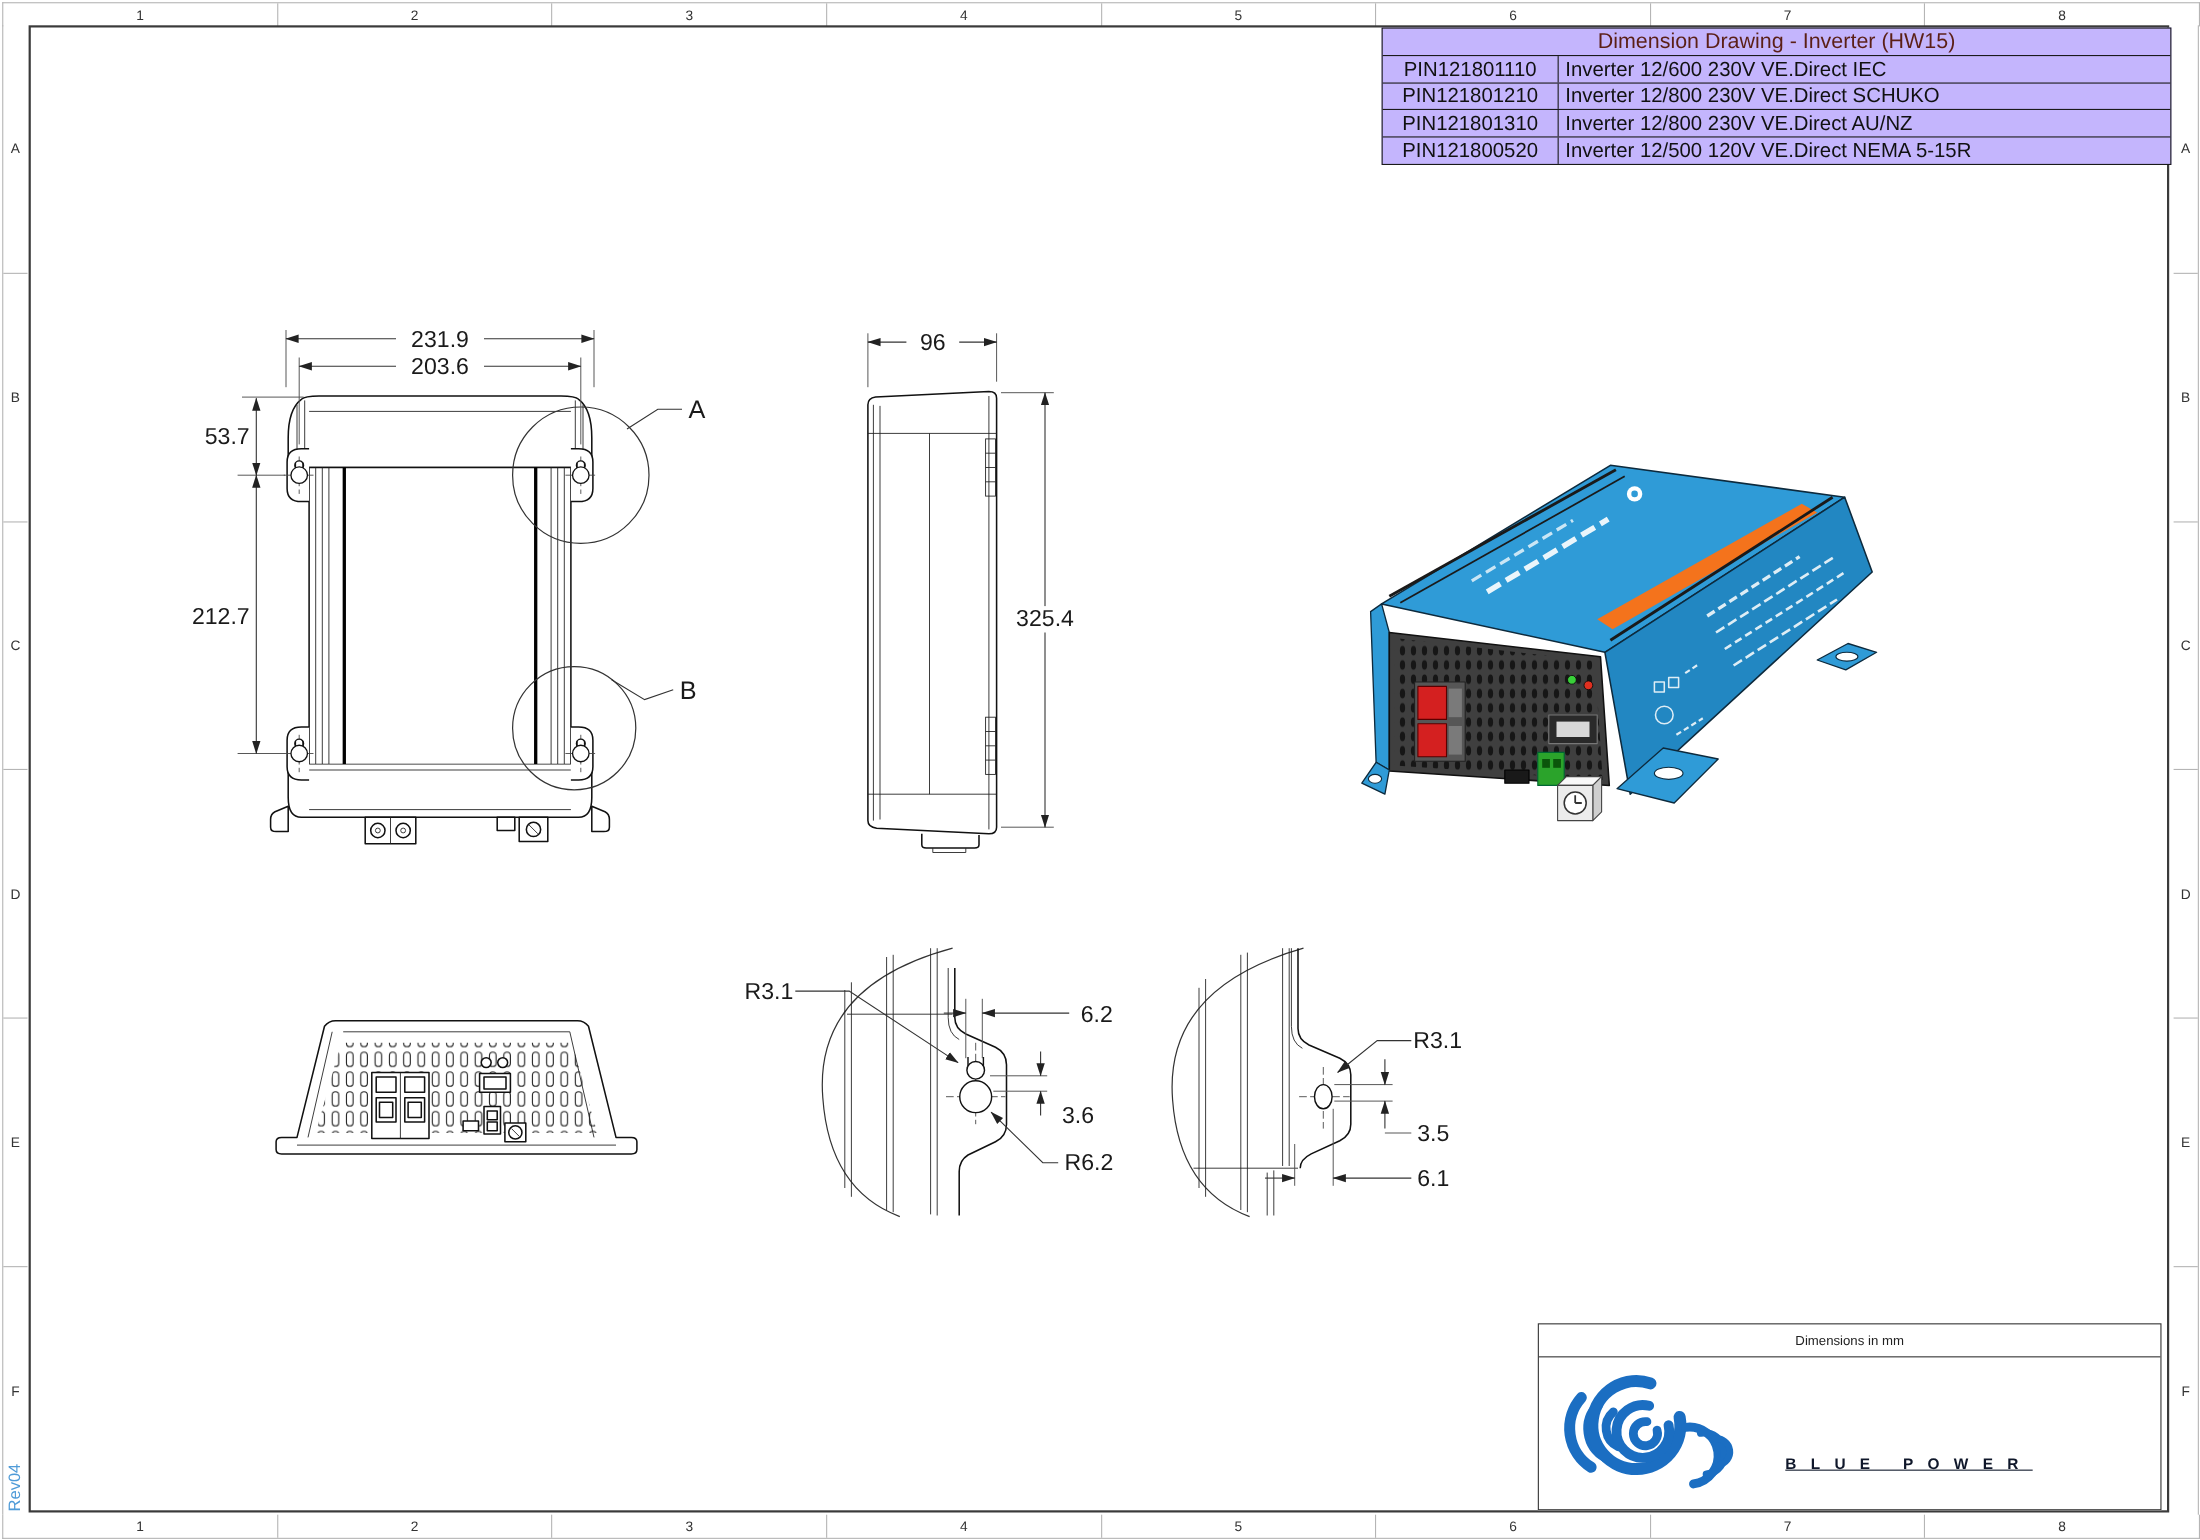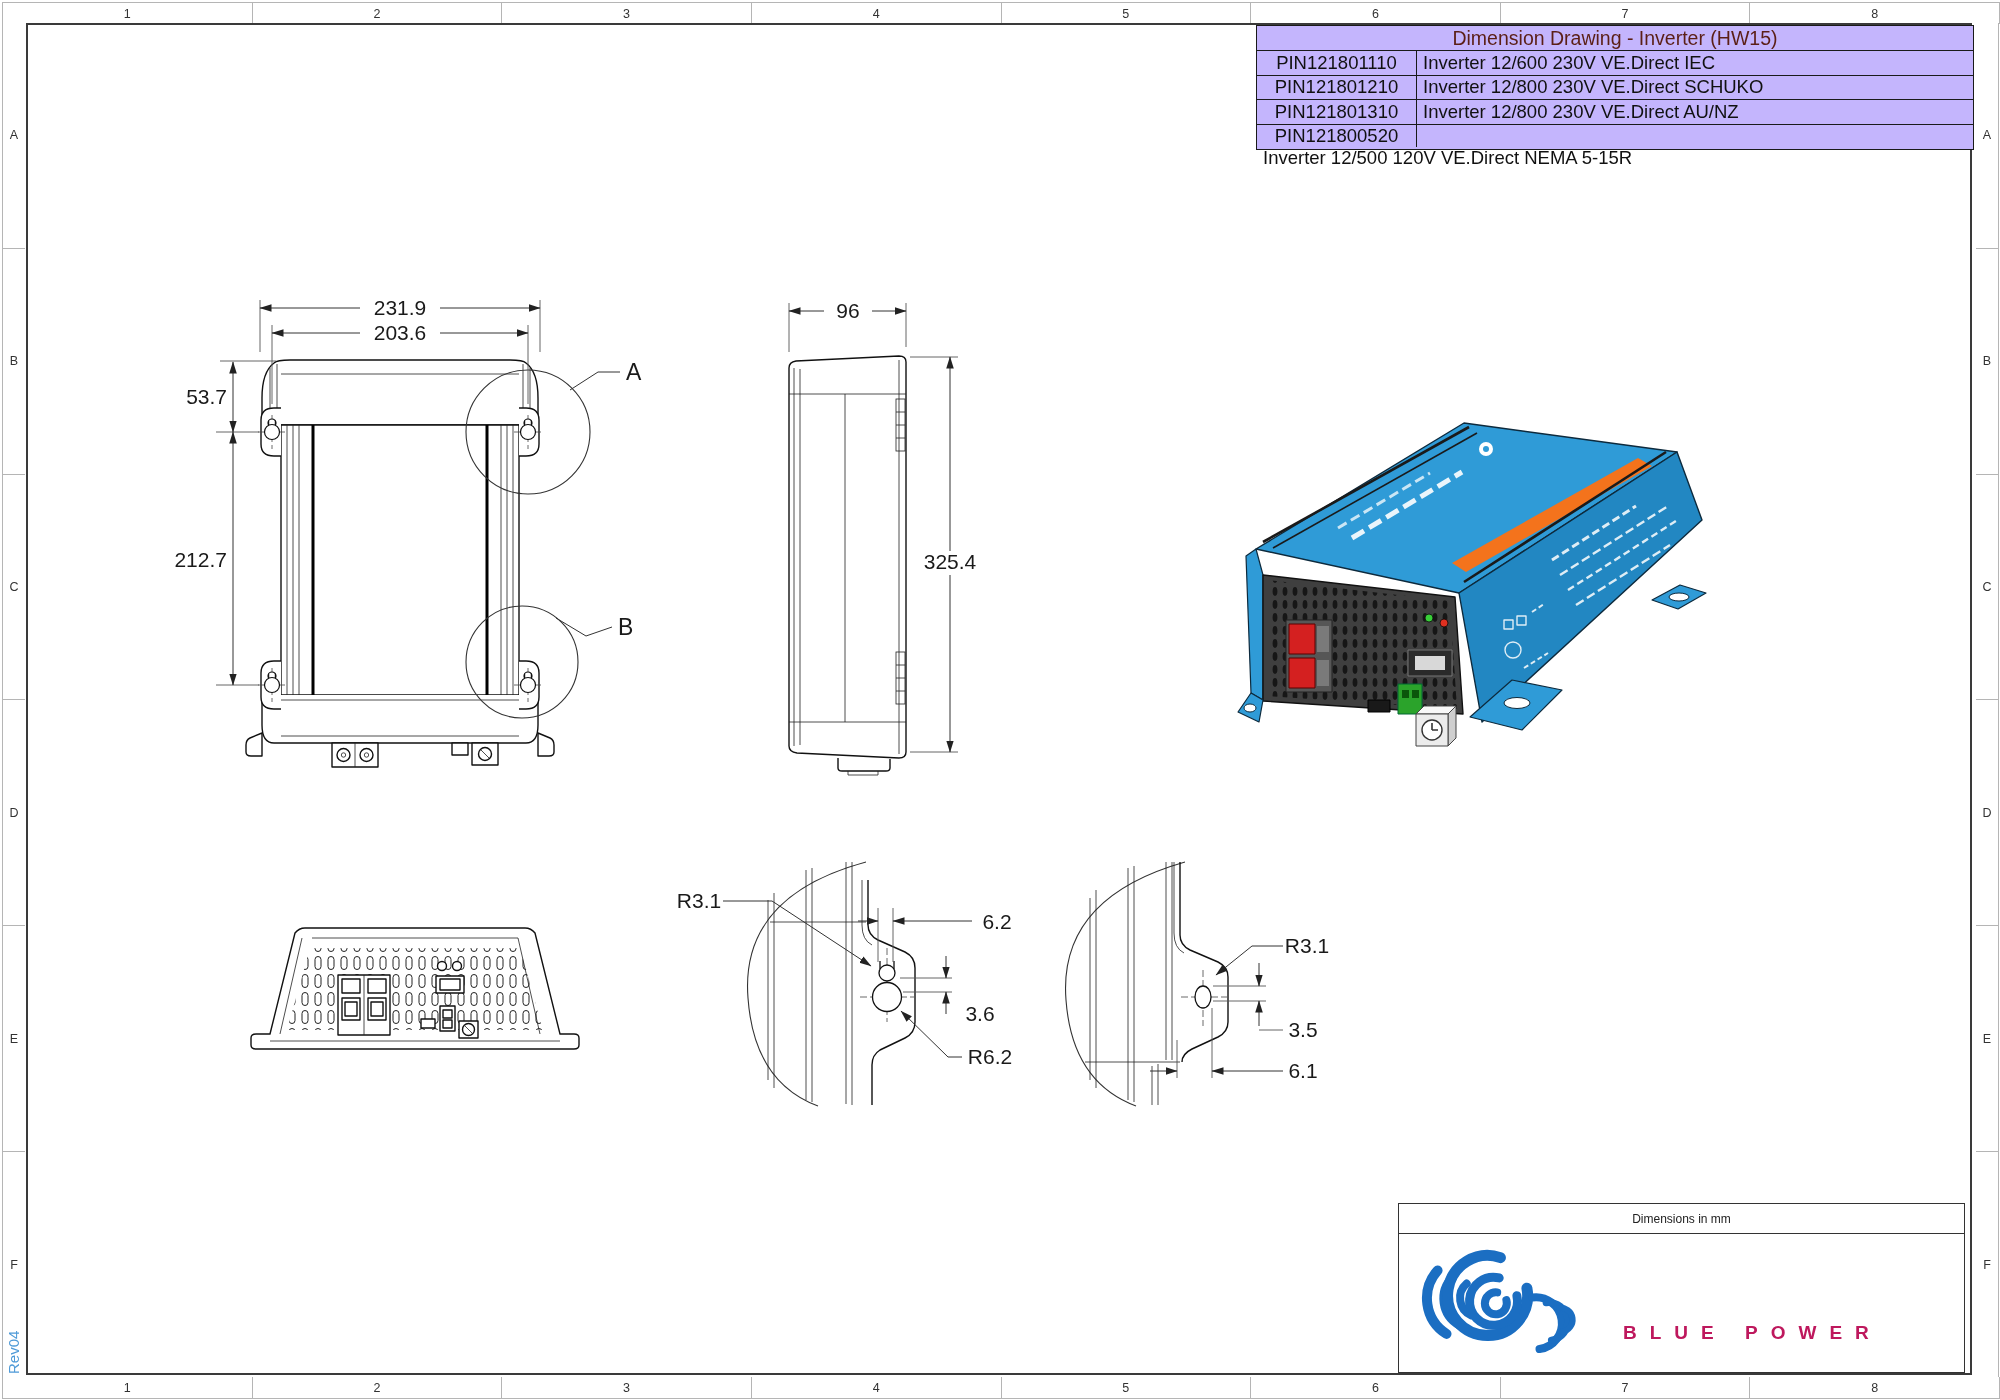--- a/index.html
+++ b/index.html
@@ -23,34 +23,34 @@
   .band-right .bcell{flex:1;border-bottom:1px solid #b5b5b5;}
   .band-right .bcell:last-child{border-bottom:none;}
   .rev{position:absolute;left:5px;top:1374px;transform:rotate(-90deg);transform-origin:0 0;
        color:#4f9bd8;font-size:15px;white-space:nowrap;}
   
   .ptable{position:absolute;left:1256px;top:25px;width:718px;background:#c4b5fd;
           border:1.8px solid #1a1a1a;box-sizing:border-box;font-size:18.5px;color:#111;}
   .ptitle{height:25px;display:flex;align-items:center;justify-content:center;
           color:#5b1f16;font-size:19.5px;border-bottom:1.8px solid #1a1a1a;box-sizing:border-box;}
   .prow{display:flex;height:24.6px;border-bottom:1.2px solid #1a1a1a;box-sizing:border-box;}
-  .prow:last-child{border-bottom:none;flex-direction:column;}
+  .prow:last-child{border-bottom:none;}
   .pcell-pin{width:160px;display:flex;align-items:center;justify-content:center;
              border-right:1.2px solid #1a1a1a;box-sizing:border-box;text-align:center;}
   .pcell-desc{flex:1;display:flex;align-items:center;padding-left:6px;}
   
   .units-box{position:absolute;left:1398px;top:1203px;width:567px;height:170px;
              border:1.6px solid #333;box-sizing:border-box;background:#fff;}
   .units-title{height:30px;display:flex;align-items:center;justify-content:center;
                font-size:12px;color:#222;border-bottom:1.4px solid #333;box-sizing:border-box;}
   .logo-row{position:relative;height:138px;}
   .brand{position:absolute;left:174px;top:24px;font-size:47px;font-weight:bold;
          color:#161616;letter-spacing:-1px;}
-  .tagline{position:absolute;left:224px;top:88px;font-size:19px;font-weight:bold;
-           letter-spacing:13px;color:#be185d;}
+  .tagline{position:absolute;left:224px;top:88px;font-size:14px;font-weight:bold;
+           letter-spacing:13px;color:#0f172a;text-decoration:underline;}
   .swirl{position:absolute;left:22px;top:6px;}
   
   .cad{position:absolute;left:0;top:0;}
   .ol{fill:none;stroke:#111;stroke-width:1.4;stroke-linejoin:round;}
   .olw{fill:#fff;stroke:#111;stroke-width:1.4;stroke-linejoin:round;}
   .thin{fill:none;stroke:#222;stroke-width:0.8;}
   .thk{fill:none;stroke:#000;stroke-width:3;}
   .dim{fill:none;stroke:#333;stroke-width:1;}
   .ext{fill:none;stroke:#555;stroke-width:0.9;}
   .cl{stroke:#444;stroke-width:0.8;stroke-dasharray:7 3;fill:none;}

